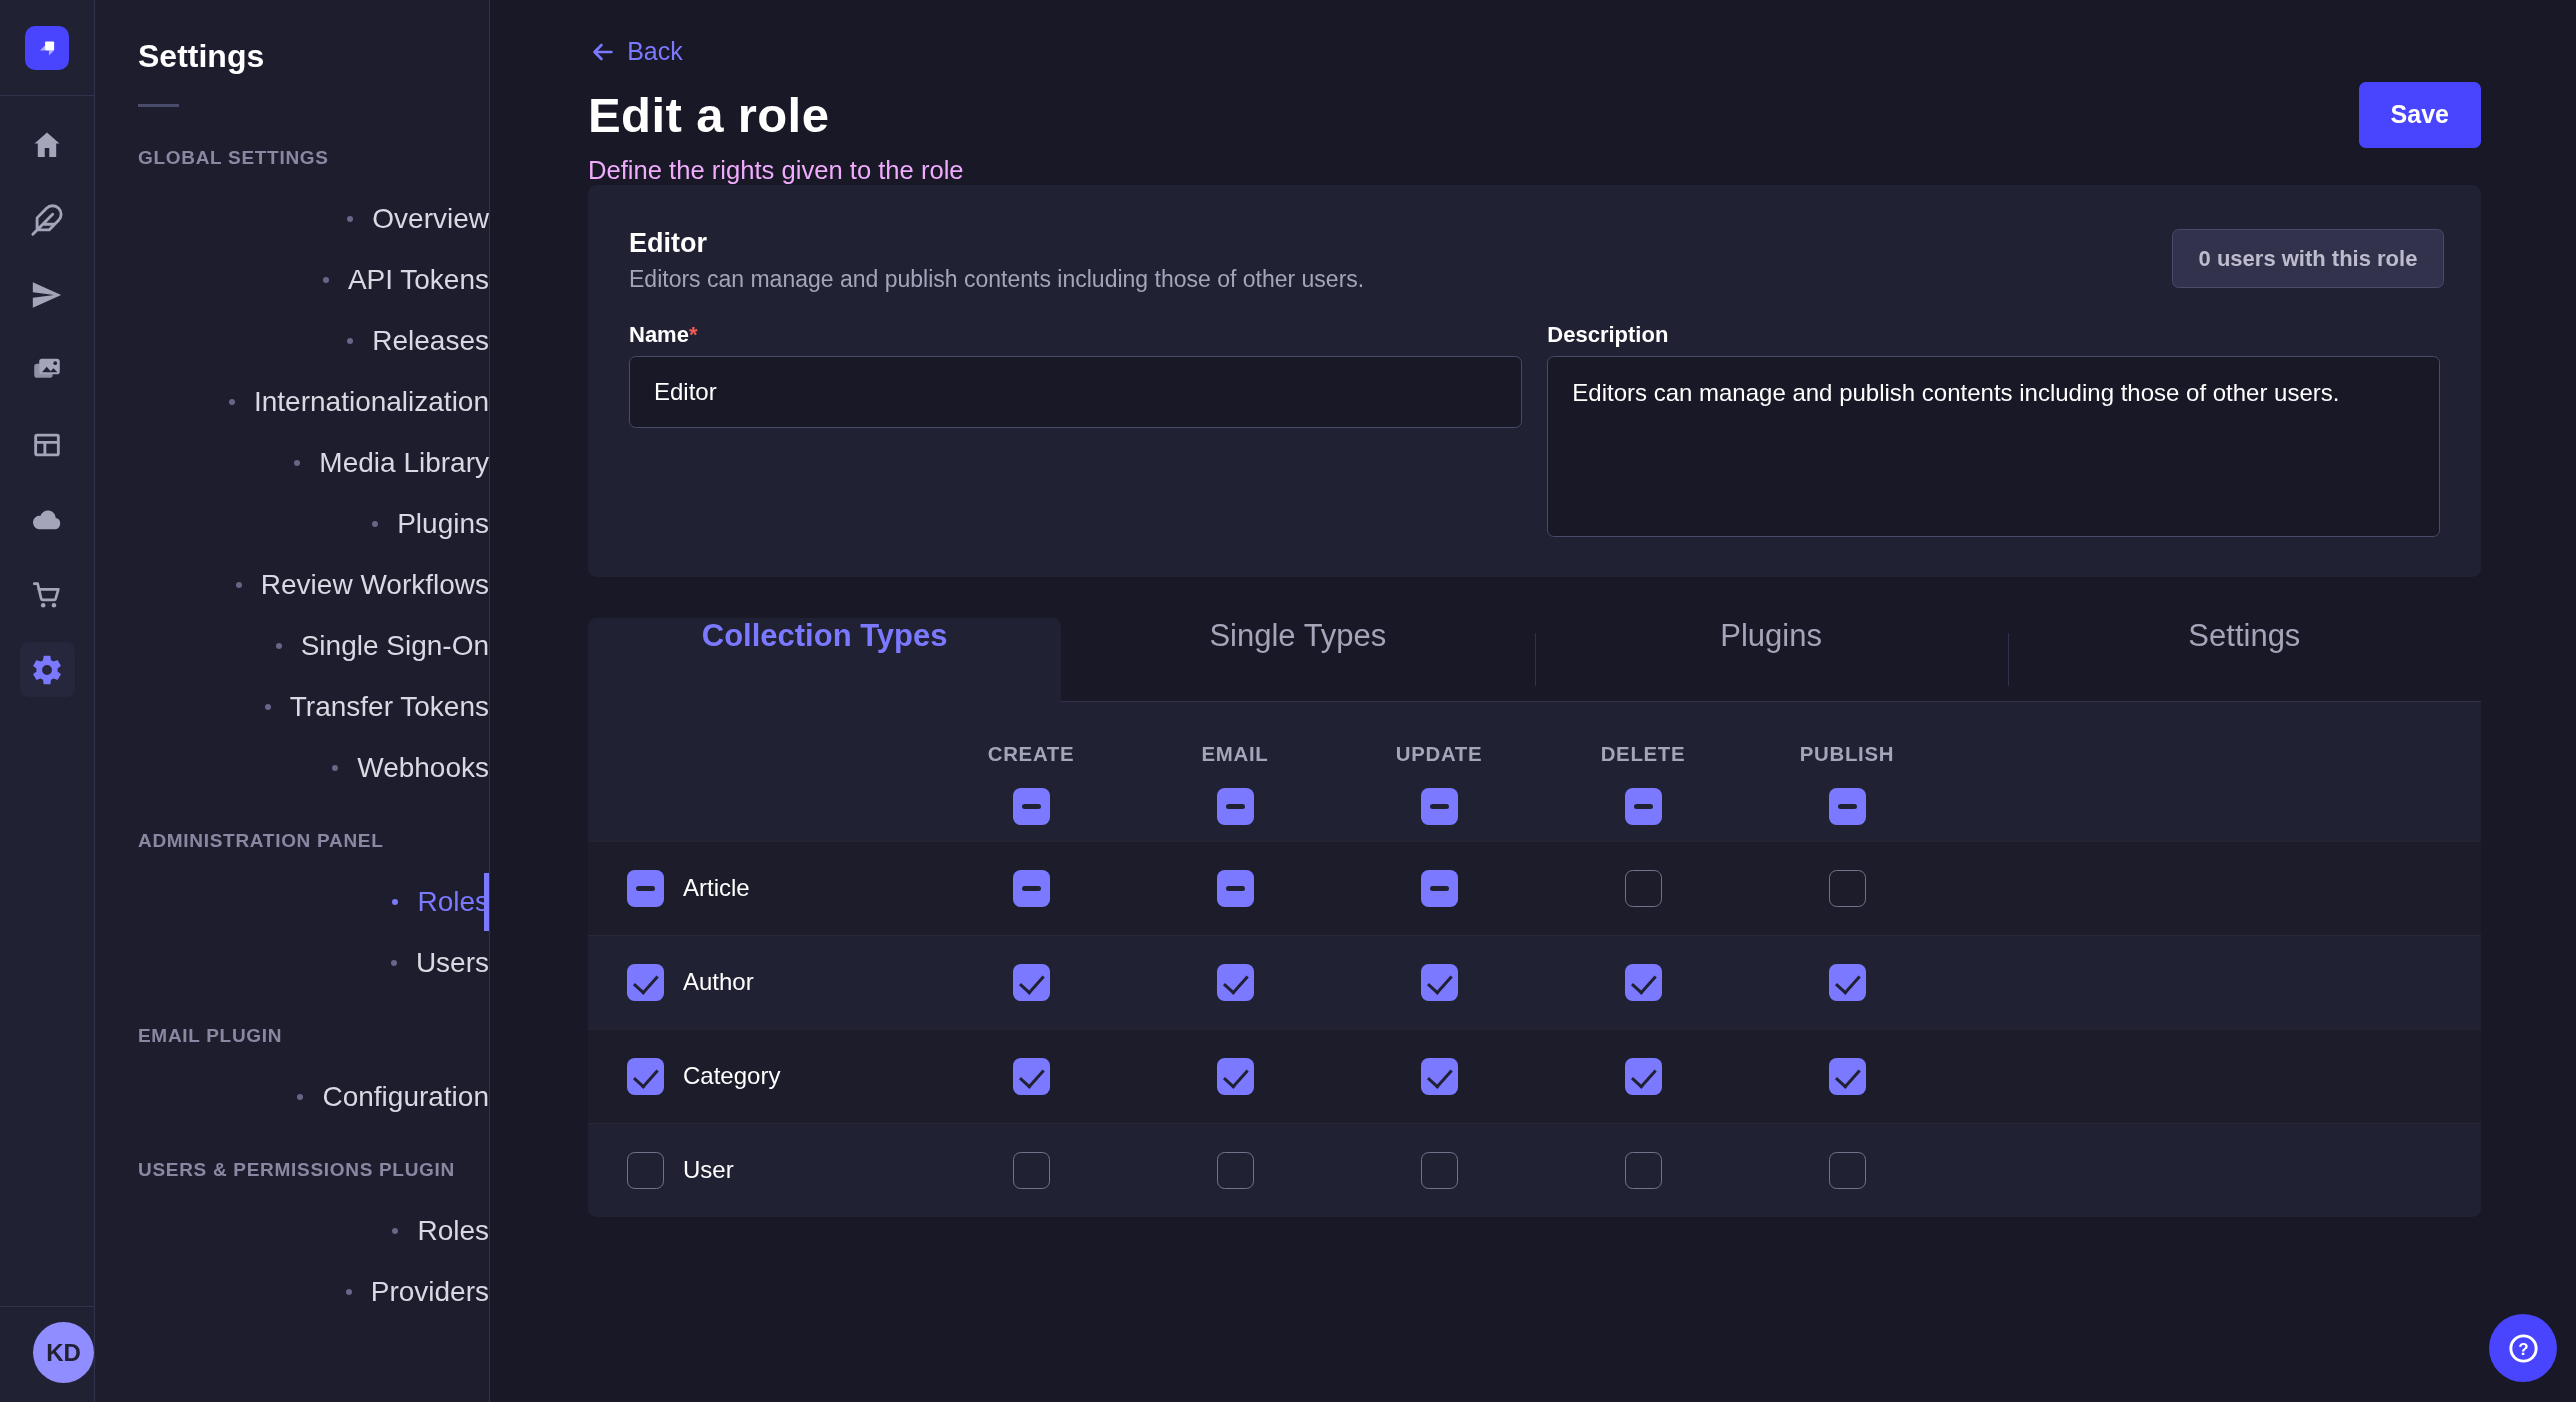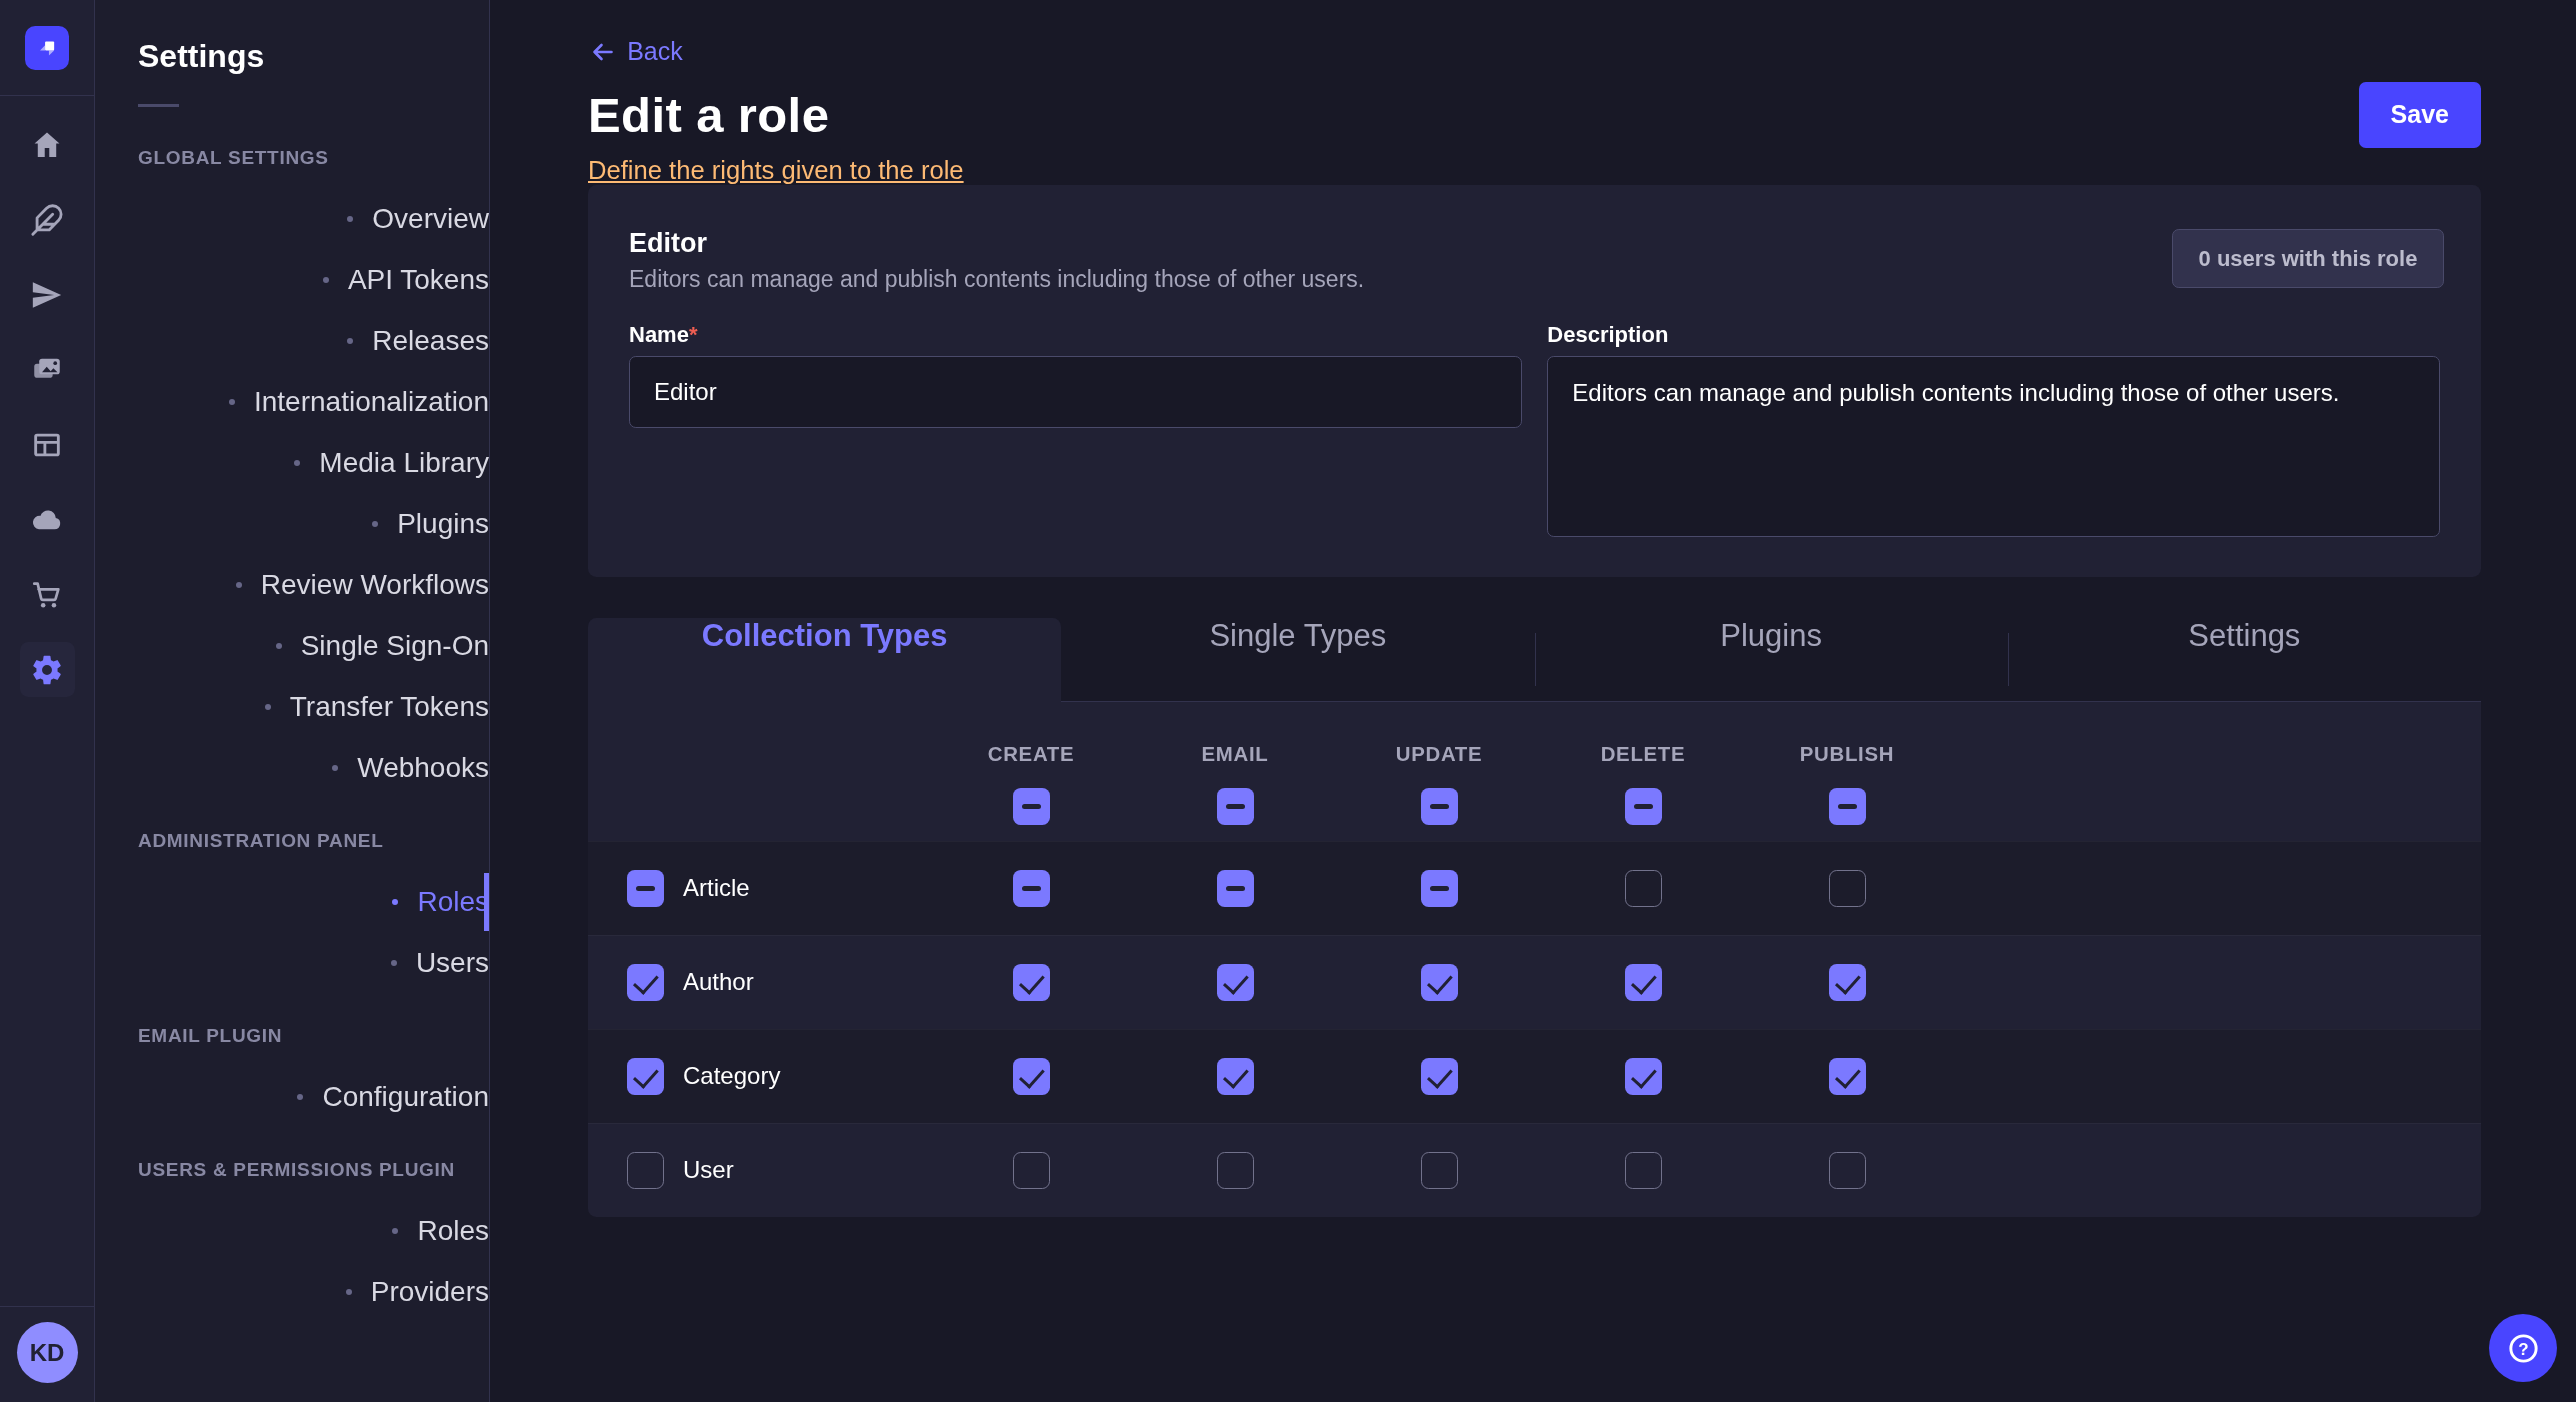--- a/index.html
+++ b/index.html
@@ -27,21 +27,21 @@
     width:95px; height:75px; display:flex; align-items:center; justify-content:center;
     color:#a5a5ba; cursor:pointer;
   }
   .rail-item svg { width:34px; height:34px; }
   .rail-item.active { color:#7b79ff; }
   .rail-item.active .rail-pill {
     width:55px; height:55px; background:#26263c; border-radius:8.5px;
     display:flex; align-items:center; justify-content:center;
   }
   .rail-pill { display:flex; align-items:center; justify-content:center; }
-  .rail-bottom { margin-top:auto; width:100%; display:flex; flex-direction:column; align-items:center; }
+  .rail-bottom { margin-top:auto; width:100%; display:flex; flex-direction:column; align-items:flex-end; }
   .avatar {
     width:61px; height:61px; border-radius:50%; background:#8f8dff;
     color:#212134; font-weight:700; font-size:24px;
     display:flex; align-items:center; justify-content:center;
     margin:15.3px 0 19px 0; cursor:pointer;
   }
   
   .subnav {
     position:absolute; left:95px; top:0; bottom:0; width:395px;
     background:#1d1d2d; border-right:0.9px solid #32324d;
@@ -66,21 +66,21 @@
   
   .main { position:absolute; left:491px; top:0; right:0; bottom:0; padding:37px 95px 0 97px; }
   .back-link { display:inline-flex; align-items:center; gap:10.2px; color:#7b79ff; font-size:25px; cursor:pointer; }
   .back-link svg { width:29px; height:24px; }
   .header-row { margin-top:15.3px; display:flex; align-items:center; justify-content:space-between; }
   .page-title { font-size:49px; font-weight:700; letter-spacing:0.4px; }
   .save-btn {
     height:66px; padding:16px 32px; background:#4945ff; border:none; border-radius:6.8px;
     color:#fff; font-size:25px; font-weight:600; font-family:inherit; cursor:pointer;
   }
-  .subtitle { margin-top:8.5px; font-size:25.6px; color:#fdba74;text-decoration:underline; }
+  .subtitle { margin-top:8.5px; font-size:25.6px; color:#f0abfc; }
   
   .role-card {
     position:relative; background:#212134; border-radius:8.5px;
     padding:41px 41px 37px 41px;
   }
   .role-card h3 { font-size:27px; font-weight:600; line-height:34px; }
   .role-sub { margin-top:5.1px; font-size:23px; line-height:29px; color:#a5a5ba; }
   .users-badge {
     position:absolute; top:44px; right:37px; height:59px; padding:0 25.6px;
     display:flex; align-items:center; background:#32324d; border:0.9px solid #4a4a6a;

